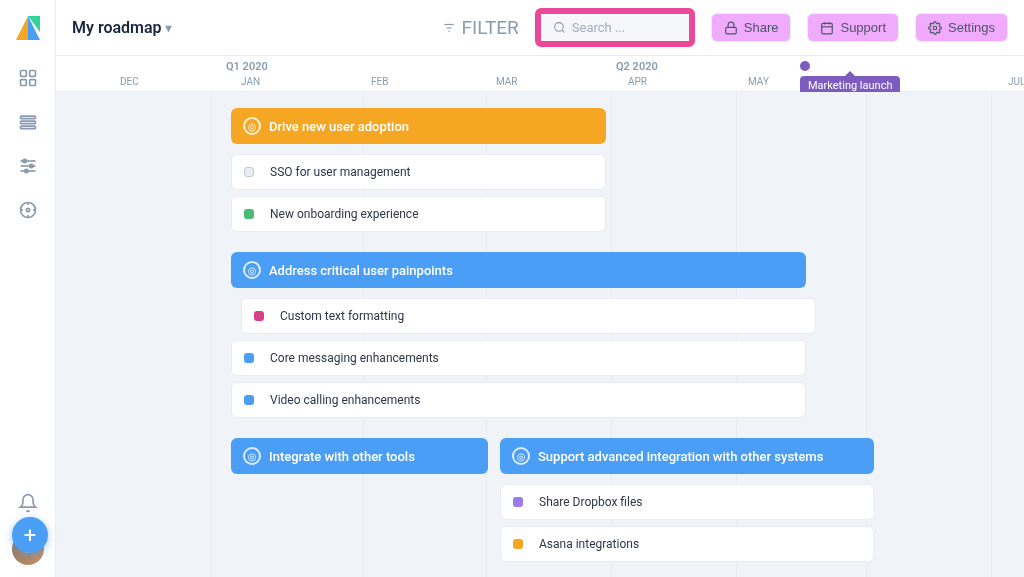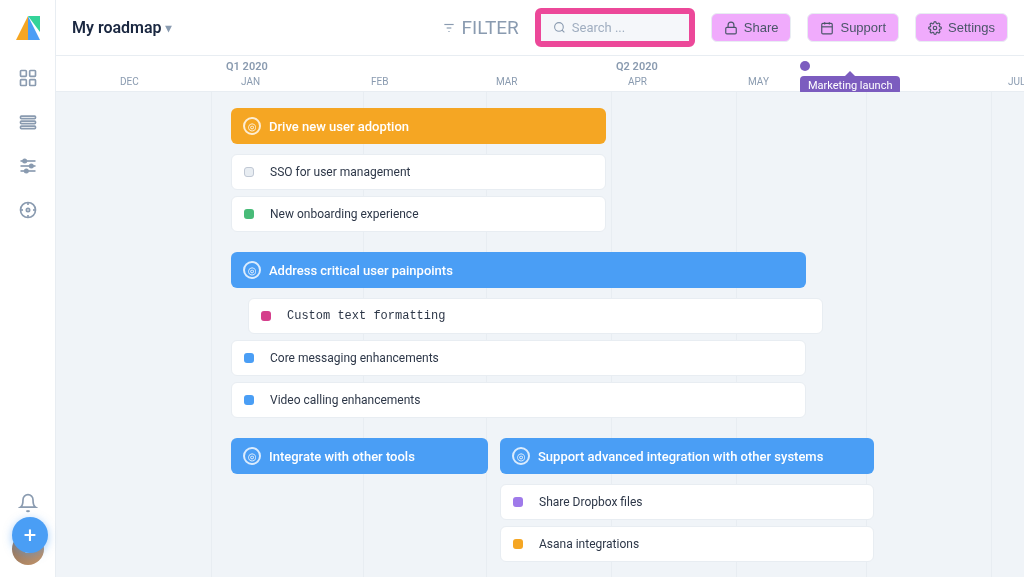--- a/index.html
+++ b/index.html
@@ -412,21 +412,21 @@
       <div class="task-card" style="left: 175px; top: 104px; width: 375px;">
         <div class="task-dot" style="background:#48bb78;"></div>
         <span>New onboarding experience</span>
       </div>
 
       <div class="epic-bar blue" style="left: 175px; top: 160px; width: 575px;">
         <div class="epic-circle-icon">◎</div>
         <span>Address critical user painpoints</span>
       </div>
 
-      <div class="task-card" style="left: 192px; top: 206px; width: 575px; font-family: Liberation Mono, monospace;">
+      <div class="task-card" style="left: 185px; top: 206px; width: 575px;">
         <div class="task-dot" style="background:#d53f8c;"></div>
         <span>Custom text formatting</span>
       </div>
       <div class="task-card" style="left: 175px; top: 248px; width: 575px; align-items: center;">
         <div class="task-dot" style="background:#4a9ef5;"></div>
         <span>Core messaging enhancements</span>
       </div>
       <div class="task-card" style="left: 175px; top: 290px; width: 575px;">
         <div class="task-dot" style="background:#4a9ef5;"></div>
         <span>Video calling enhancements</span>

